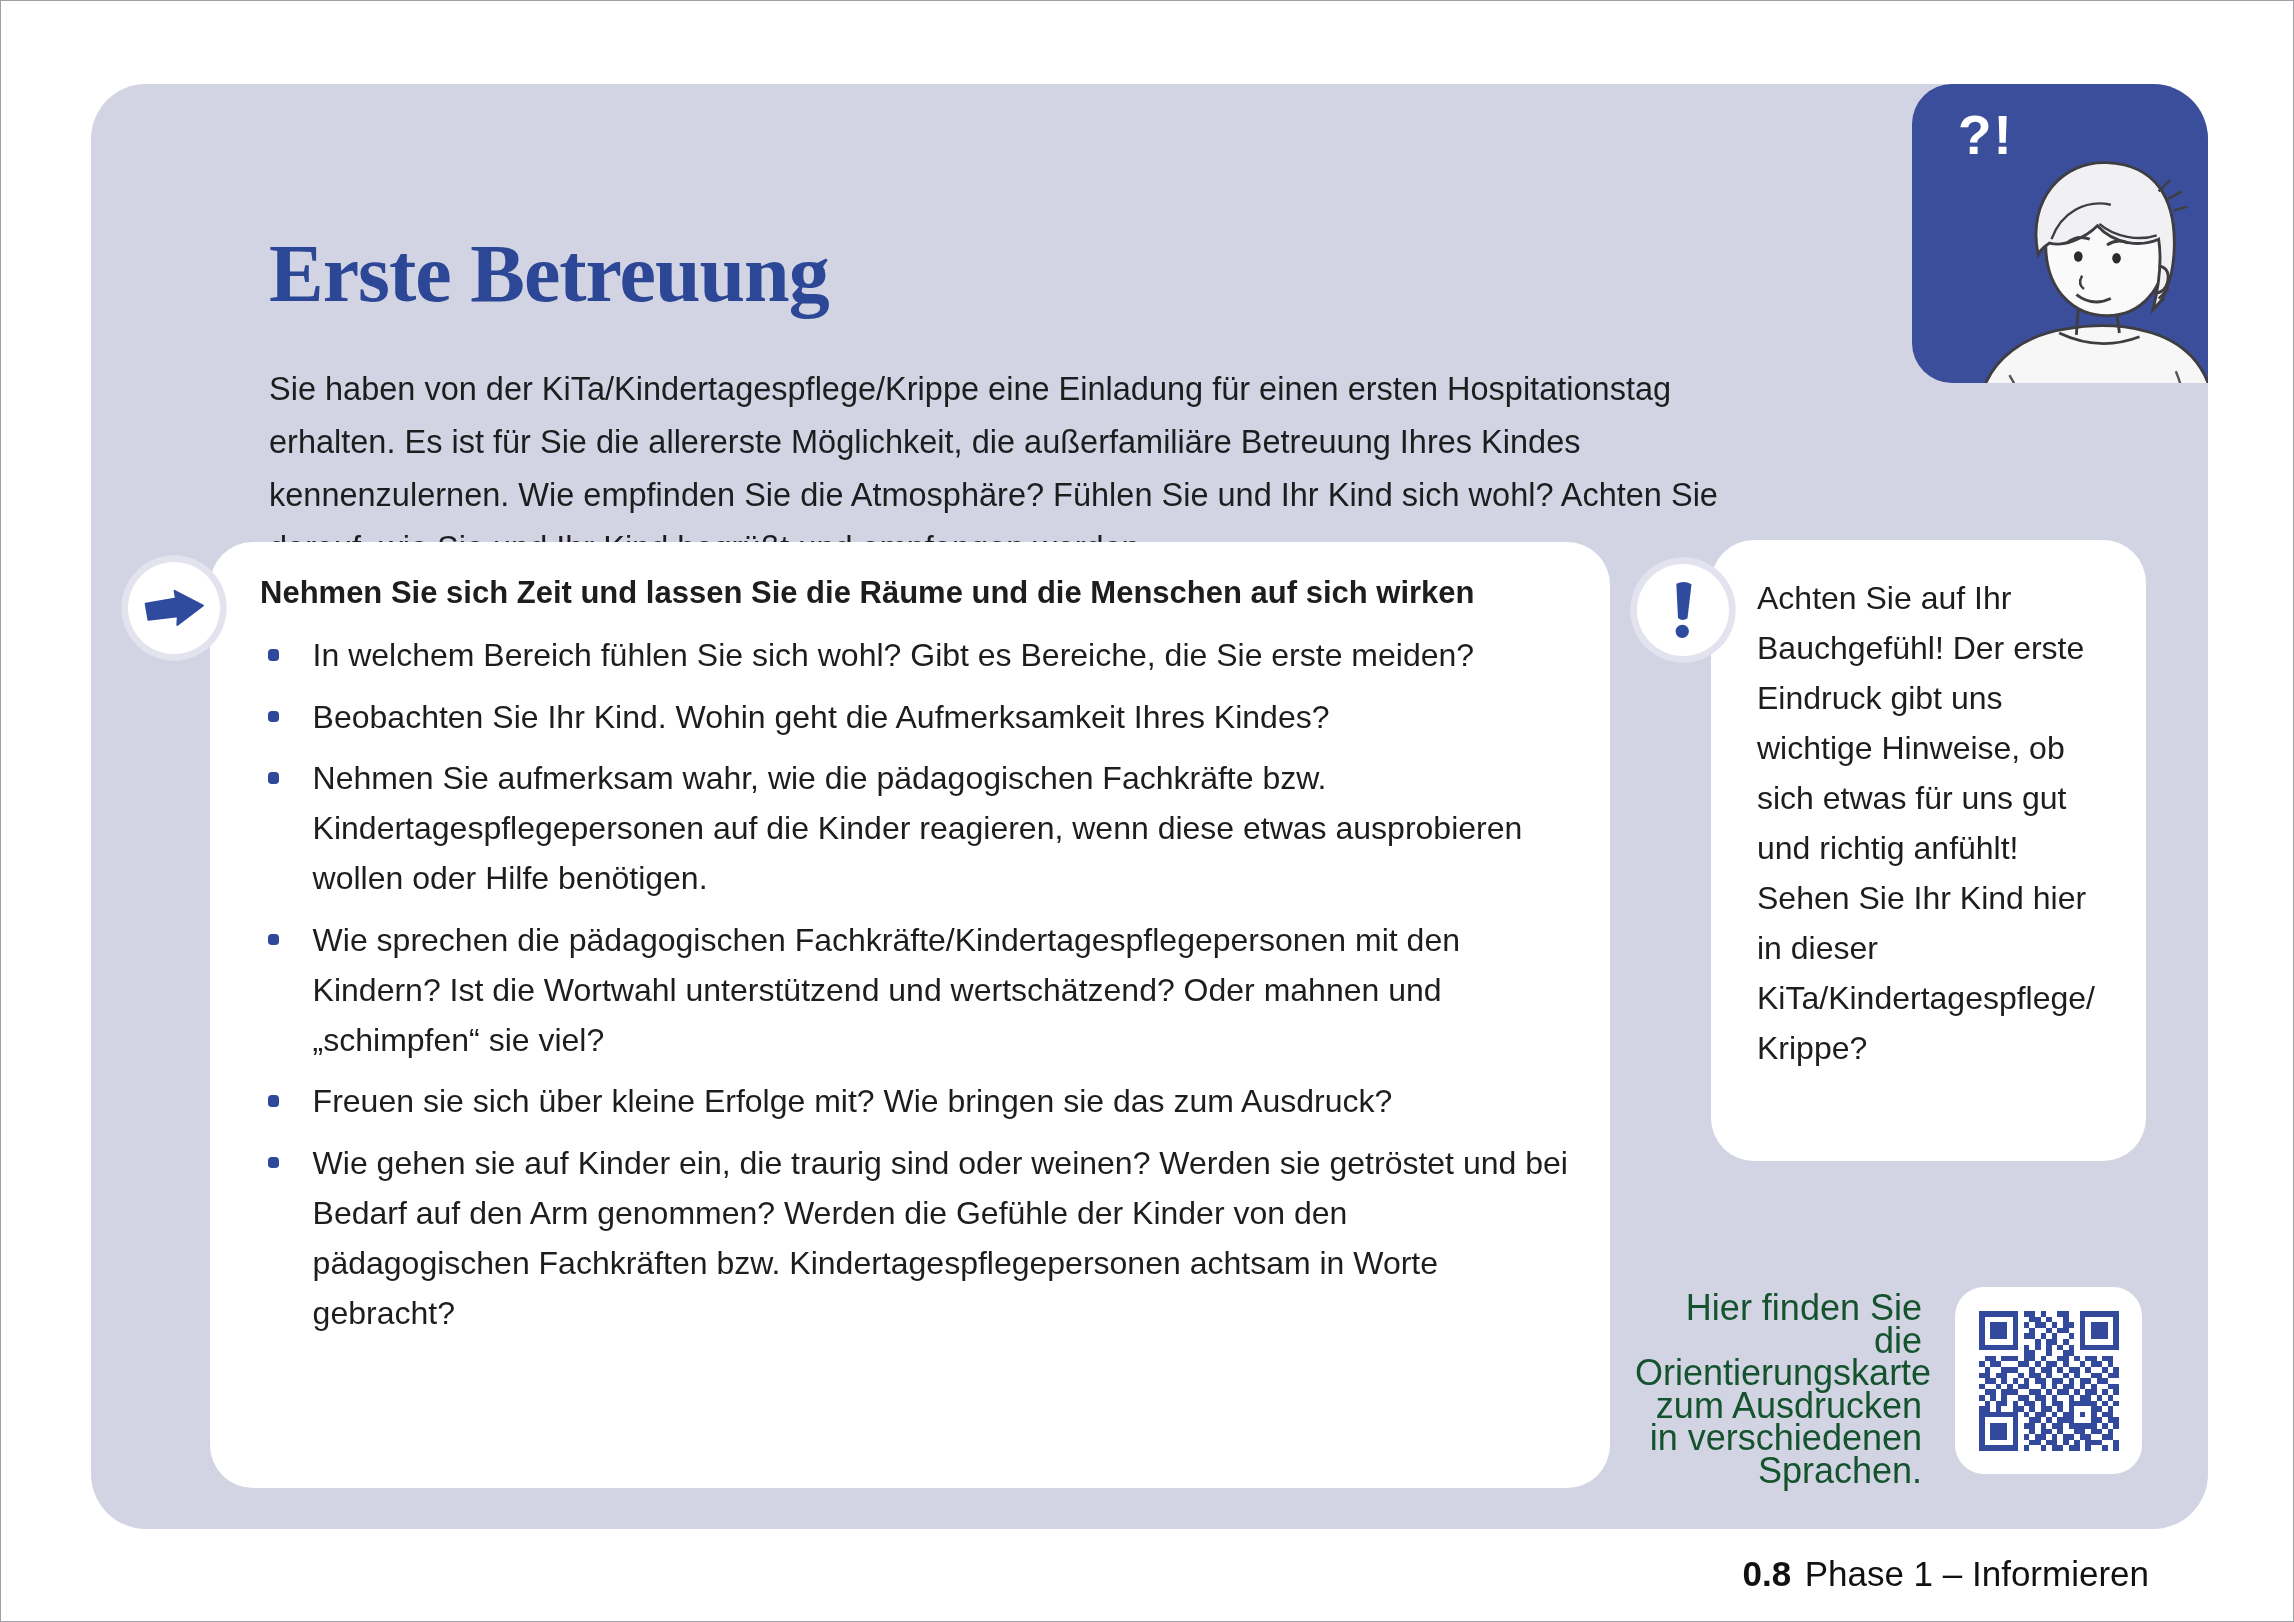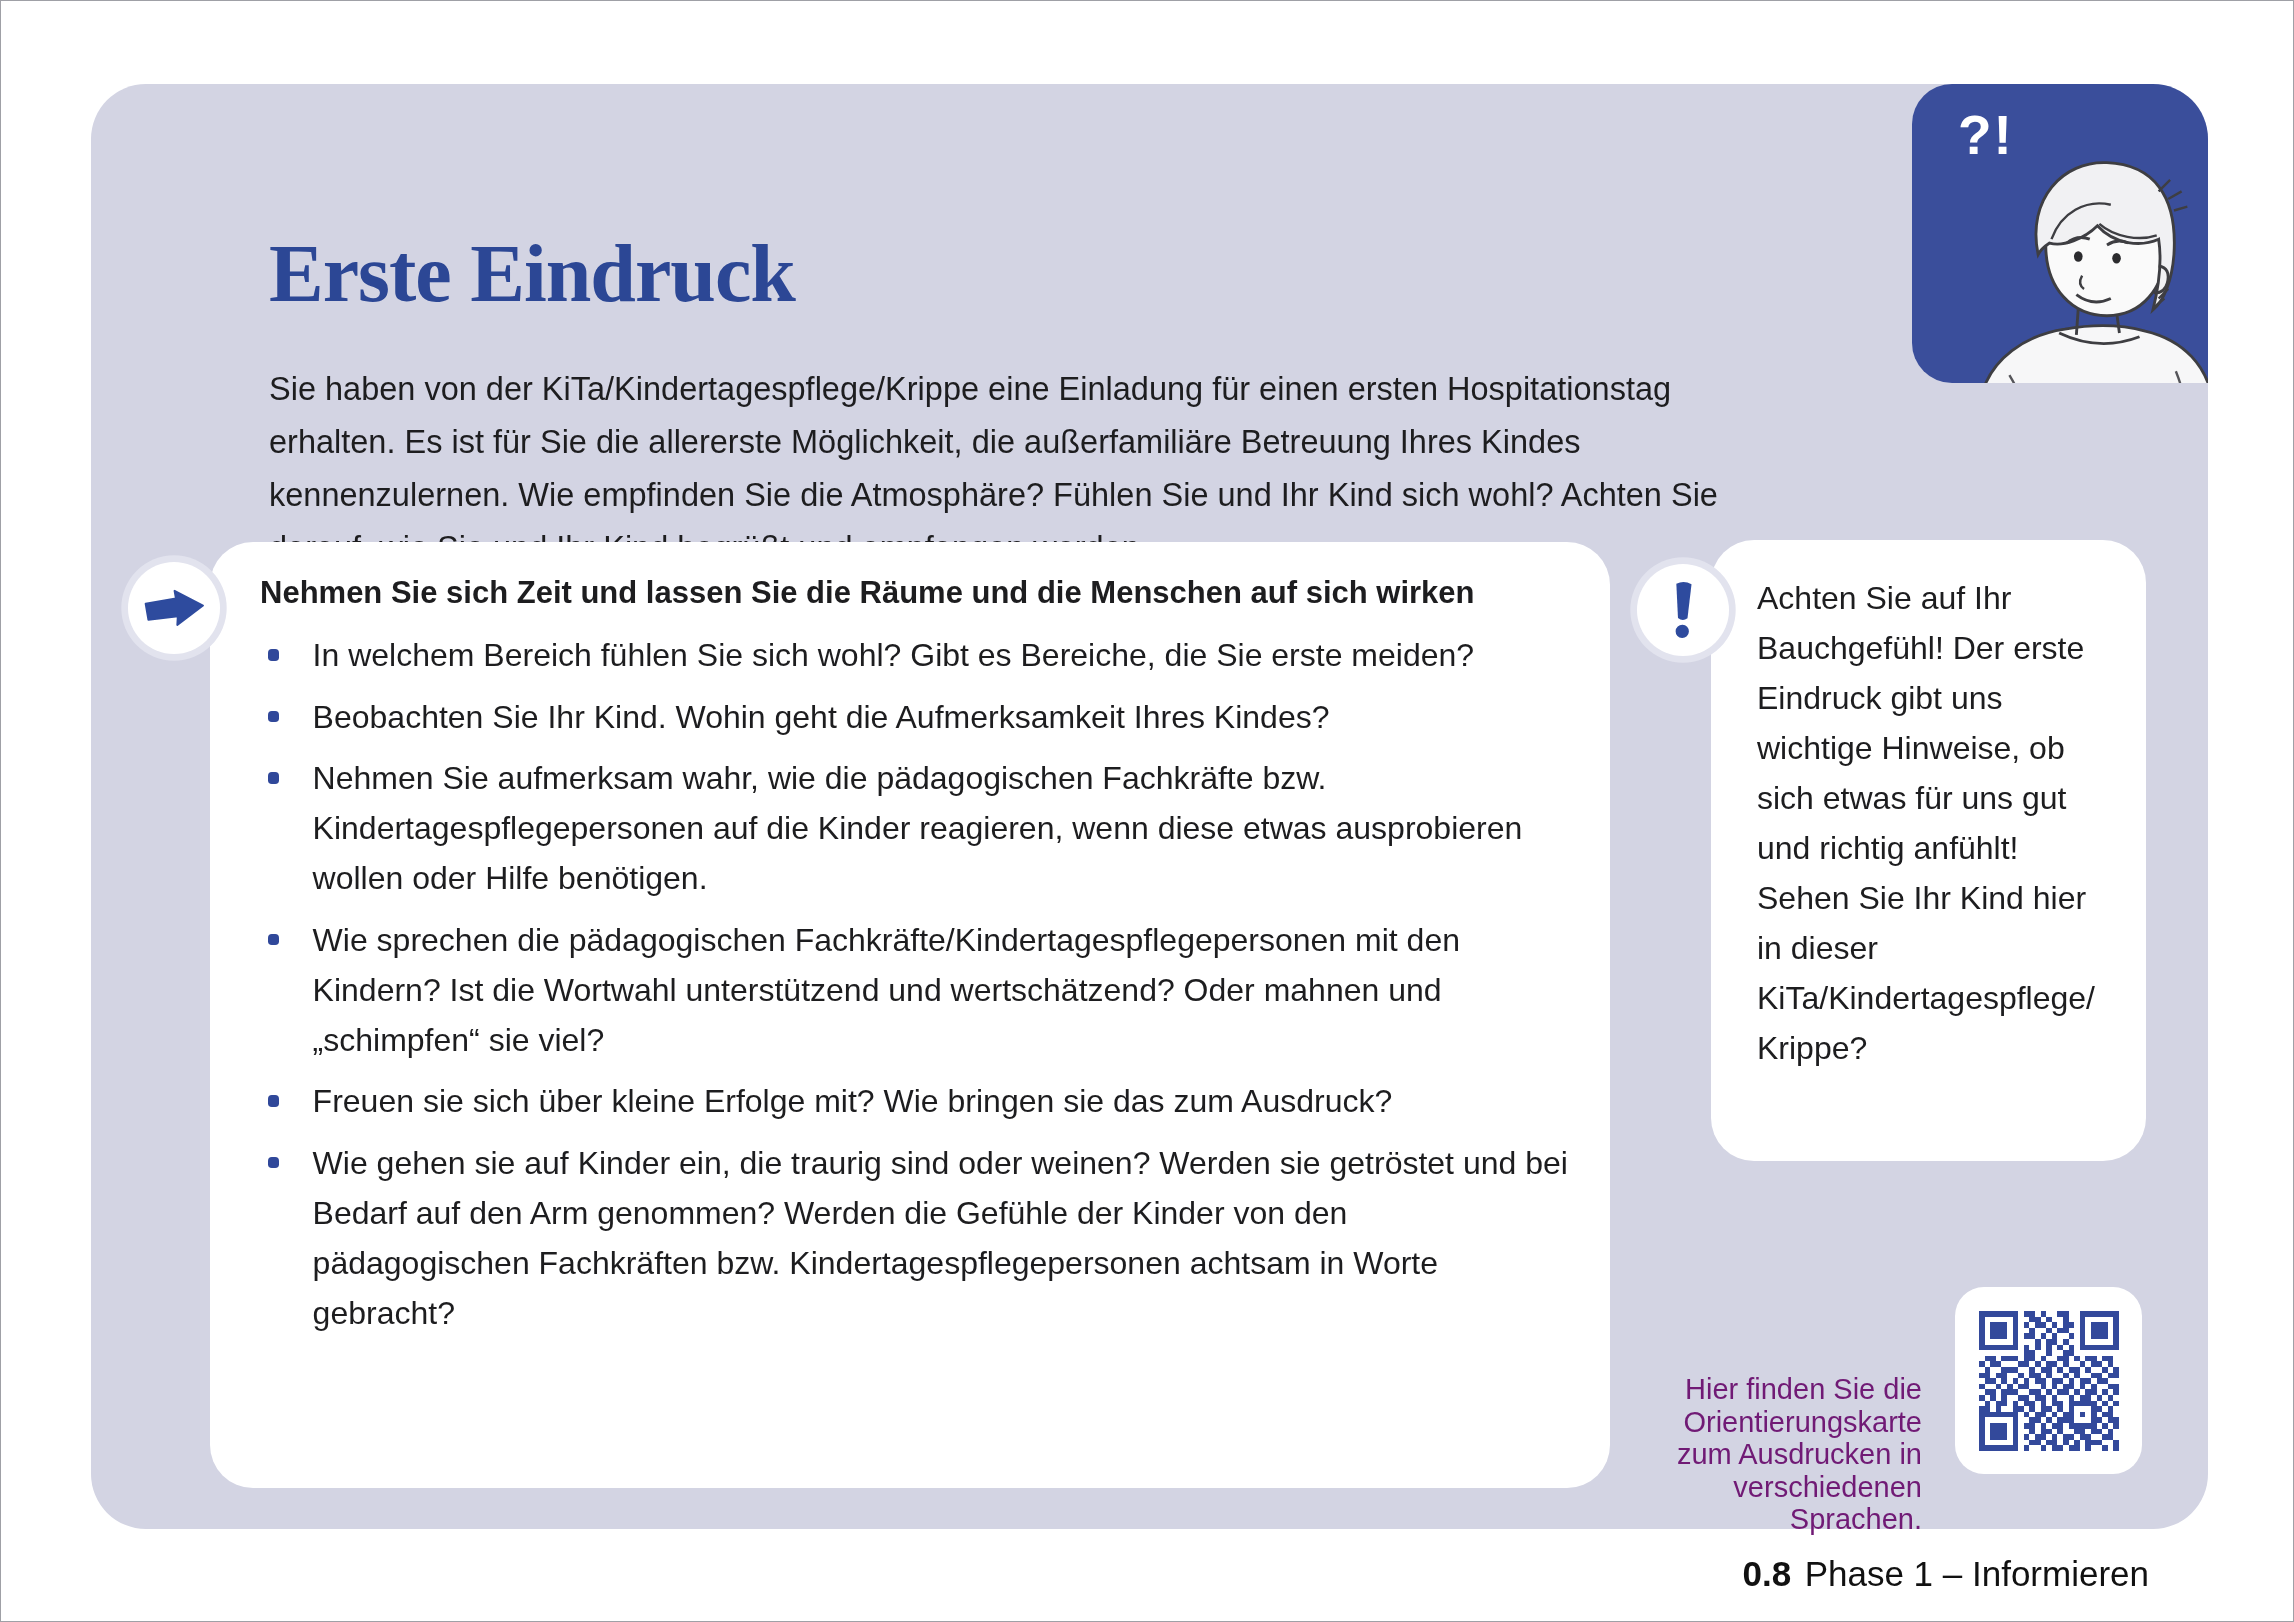--- a/index.html
+++ b/index.html
@@ -44,22 +44,22 @@
   .badge-excl{left:1546px;top:480px;}
 
   
   .hinweis-box{position:absolute;left:1620px;top:456px;width:435px;height:621px;
                background:#ffffff;border-radius:43px;box-sizing:border-box;
                padding:32.5px 32.5px 0 46px;}
   .hinweis-title{margin:0 0 11.5px 0;font-size:32px;font-weight:bold;line-height:42px;}
   .hinweis-body{margin:0;font-size:32px;line-height:50px;overflow-wrap:break-word;}
 
   
-  .qr-caption{position:absolute;left:1544px;top:1289px;width:287px;margin:0;
-              font-size:29px;line-height:32.5px;text-align:right;color:#701a75;}
+  .qr-caption{position:absolute;left:1544px;top:1208px;width:287px;margin:0;
+              font-size:36px;line-height:32.5px;text-align:right;color:#14532d;}
   .qr-box{position:absolute;left:1864px;top:1203px;width:187px;height:187px;
           background:#ffffff;border-radius:29px;display:flex;align-items:center;justify-content:center;}
   .qr-box svg{width:140px;height:140px;shape-rendering:crispEdges;}
 
   
   .footer{position:absolute;left:0;top:1554px;width:2149px;text-align:right;
           font-size:35px;color:#111;}
   .footer .num{font-weight:bold;margin-right:13.4px;}
 </style>
 </head>
@@ -91,21 +91,21 @@
         <ellipse cx="112" cy="152" rx="4.5" ry="5.5" fill="#2b2b2e"></ellipse>
         <ellipse cx="152" cy="154" rx="4.5" ry="5.5" fill="#2b2b2e"></ellipse>
         <path d="M100 138 q 11 -9 24 -4" stroke="#3e3e42" stroke-width="3" fill="none"></path>
         <path d="M142 140 q 11 -7 22 -2" stroke="#3e3e42" stroke-width="3" fill="none"></path>
         <path d="M116 172 q -5 9 2 14" stroke="#3e3e42" stroke-width="2.5" fill="none"></path>
         <path d="M110 192 q 17 13 36 4" stroke="#3e3e42" stroke-width="3" fill="none"></path>
         <path d="M196 162 q 13 2 9 18 q -3 11 -14 10" stroke="#3e3e42" stroke-width="3" fill="none"></path>
       </svg>
     </div>
 
-    <h1 class="page-title">Erste Eindruck</h1>
+    <h1 class="page-title">Erste Betreuung</h1>
     <p class="intro">Sie haben von der KiTa/Kindertagespflege/Krippe eine Einladung für einen ersten Hospitationstag erhalten. Es ist für Sie die allererste Möglichkeit, die außerfamiliäre Betreuung Ihres Kindes kennenzulernen. Wie empfinden Sie die Atmosphäre? Fühlen Sie und Ihr Kind sich wohl? Achten Sie darauf, wie Sie und Ihr Kind begrüßt und empfangen werden.</p>
 
     <div class="main-box">
       <p class="main-heading">Nehmen Sie sich Zeit und lassen Sie die Räume und die Menschen auf sich wirken</p>
       <ul class="bullet-list">
         <li>In welchem Bereich fühlen Sie sich wohl? Gibt es Bereiche, die Sie erste meiden?</li>
         <li>Beobachten Sie Ihr Kind. Wohin geht die Aufmerksamkeit Ihres Kindes?</li>
         <li>Nehmen Sie aufmerksam wahr, wie die pädagogischen Fachkräfte bzw. Kindertagespflegepersonen auf die Kinder reagieren, wenn diese etwas ausprobieren wollen oder Hilfe benötigen.</li>
         <li>Wie sprechen die pädagogischen Fachkräfte/Kindertagespflegepersonen mit den Kindern? Ist die Wortwahl unterstützend und wertschätzend? Oder mahnen und „schimpfen“ sie viel?</li>
         <li>Freuen sie sich über kleine Erfolge mit? Wie bringen sie das zum Ausdruck?</li>

